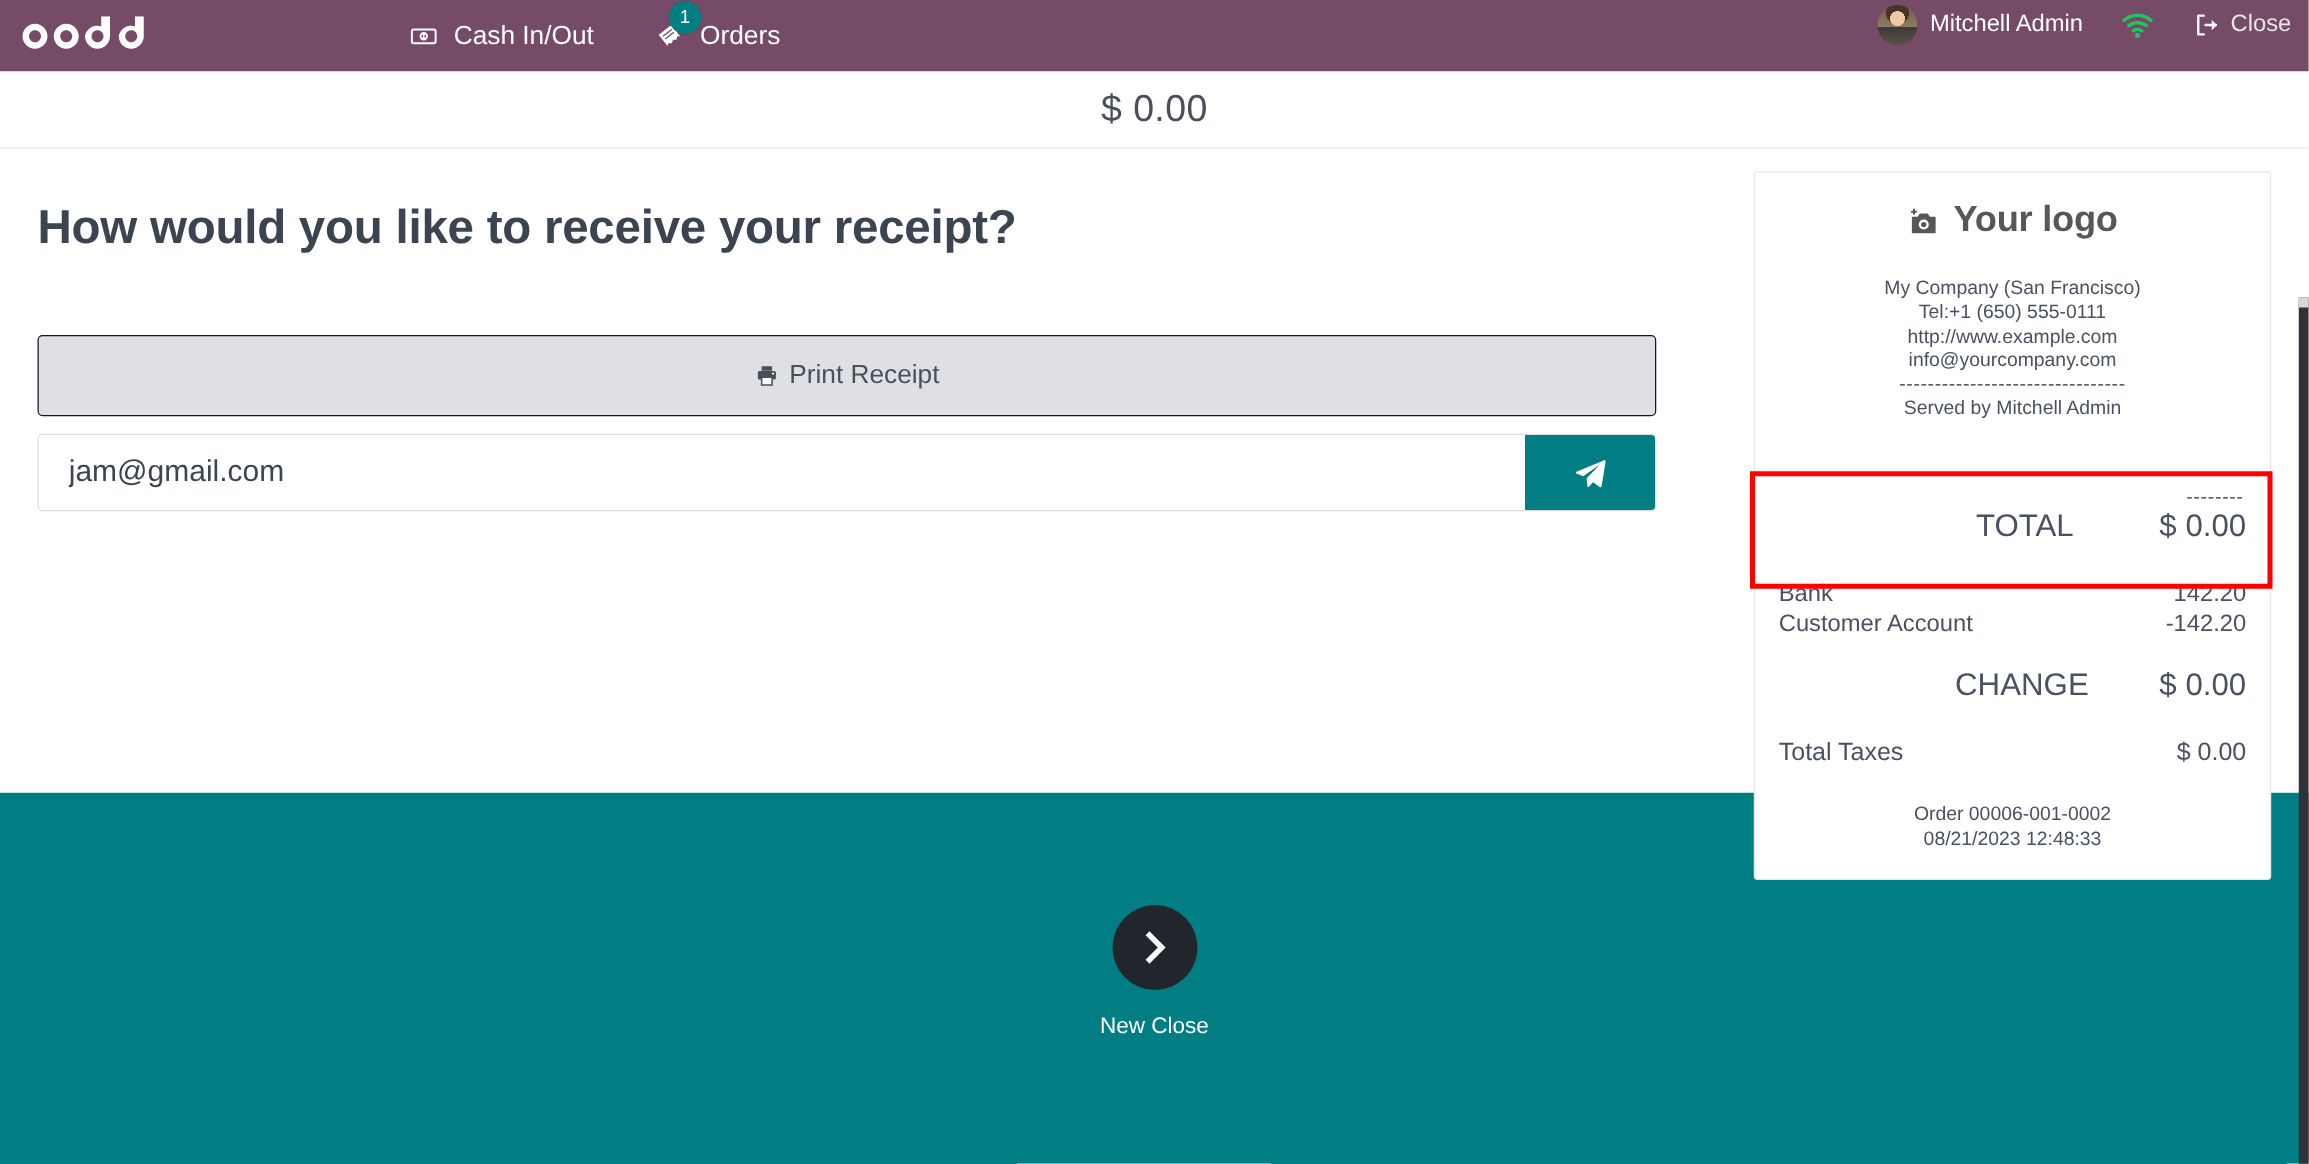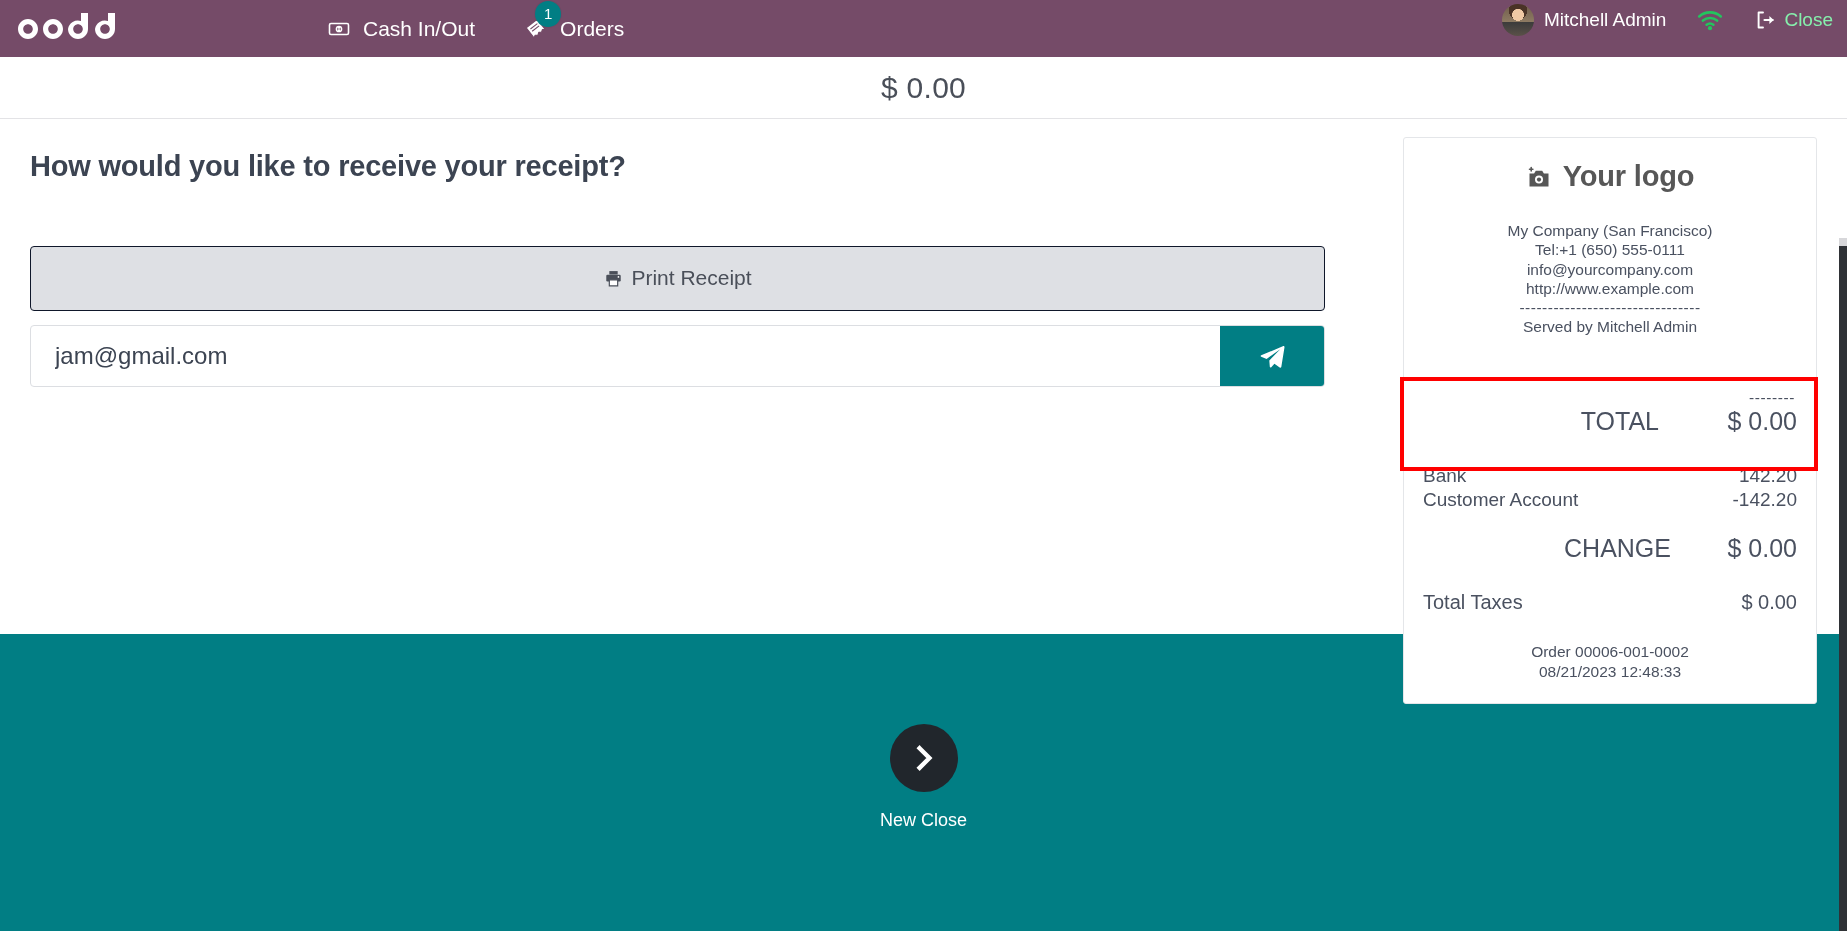--- a/index.html
+++ b/index.html
@@ -119,21 +119,21 @@
   .user-name { font-size: 19px; color: #ffffff; }
 
   .wifi-icon { display: flex; align-items: center; cursor: pointer; }
   .wifi-icon svg { display: block; }
 
   .close-btn {
     display: flex;
     align-items: flex-start;
     gap: 8px;
     font-size: 19px;
-    color: #86efac;
+    color: #e5e5e5;
     cursor: pointer;
   }
   .close-btn .nav-ico { width: 22px; height: 22px; display:flex; align-items:center; justify-content:center; }
 
   
   .total-bar {
     height: 62px;
     flex: 0 0 62px;
     background: #ffffff;
     border-bottom: 1px solid #e3e3e6;
@@ -158,25 +158,25 @@
     min-height: 0;
   }
 
   .left-pane {
     flex: 1 1 auto;
     padding: 30px 34px 0 30px;
     min-width: 0;
   }
 
   .headline {
-    font-size: 29px;
+    font-size: 38px;
     font-weight: bold;
     color: #3C4452;
     line-height: 1.2;
-    margin: 0 0 62px 0;
+    margin: 11px 0 62px 0;
     letter-spacing: -0.2px;
   }
 
   .print-btn {
     height: 65px;
     width: 1295px;
     background: #DEE0E4;
     border: 1px solid #0f172a;
     border-radius: 4px;
     display: flex;
@@ -520,22 +520,22 @@
               <circle cx="13" cy="14.6" r="2.1" fill="#575757"></circle>
               <path d="M5.2 2.6V6M3.5 4.3h3.4" stroke="#575757" stroke-width="1.6" stroke-linecap="round"></path>
             </svg>
           </span>
           <span class="logo-text">Your logo</span>
         </div>
 
         <div class="company-block">
           <div>My Company (San Francisco)</div>
           <div>Tel:+1 (650) 555-0111</div>
+          <div>http://www.example.com</div>
           <div>info@yourcompany.com</div>
-          <div>http://www.example.com</div>
         </div>
 
         <div class="dashrule">--------------------------------</div>
 
         <div class="company-block" style="margin-top:1px;">
           <div>Served by Mitchell Admin</div>
         </div>
 
         <div class="spacer-lg"></div>
 

